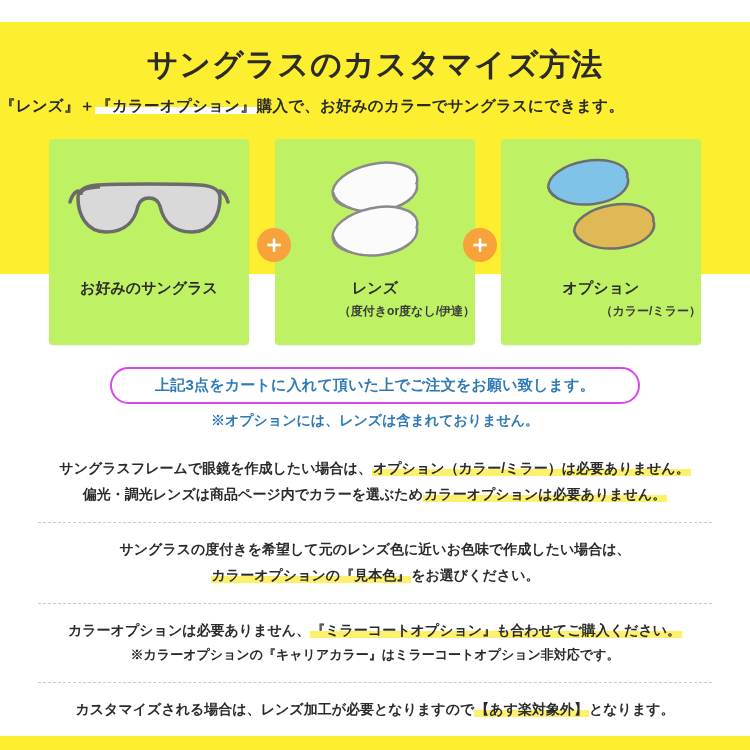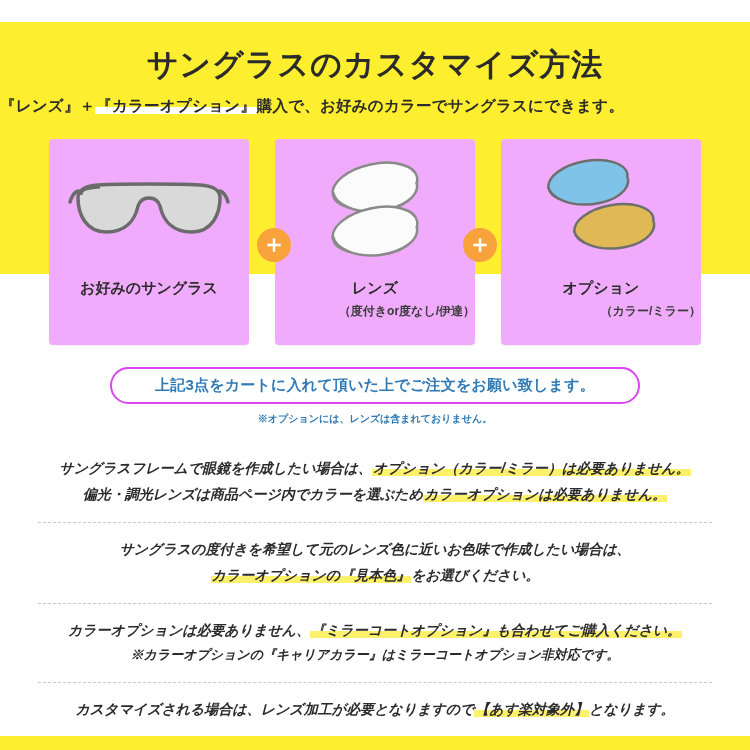--- a/index.html
+++ b/index.html
@@ -61,21 +61,21 @@
   .cards {
     position: absolute;
     left: 49px; top: 117px;
     width: 652px;
     display: flex;
     justify-content: space-between;
   }
   .card {
     width: 200px;
     height: 206px;
-    background: #f0abfc;
+    background: #bef264;
     border-radius: 4px;
     position: relative;
     box-shadow: 0 1px 2px rgba(0,0,0,0.06);
   }
   .card-art {
     height: 140px;
     display: flex;
     align-items: center;
     justify-content: center;
     padding-top: 8px;
@@ -124,35 +124,34 @@
     display: flex;
     align-items: center;
     justify-content: center;
     letter-spacing: 0.2px;
   }
   .note-small {
     position: absolute;
     left: 0; top: 390px;
     width: 750px;
     text-align: center;
-    font-size: 10px;
+    font-size: 14px;
     font-weight: bold;
     color: #2f79b5;
   }
 
   
   .notes {
     position: absolute;
     left: 38px; top: 420px;
     width: 674px;
   }
   .note-block {
     padding: 14px 0 14px 0;
     text-align: center;
-    font-style: italic;
   }
   .note-block + .note-block {
     border-top: 1px dashed #c9c9c9;
   }
   .note-line {
     font-size: 14px;
     font-weight: bold;
     color: #2b2b2b;
     line-height: 1.85;
   }

